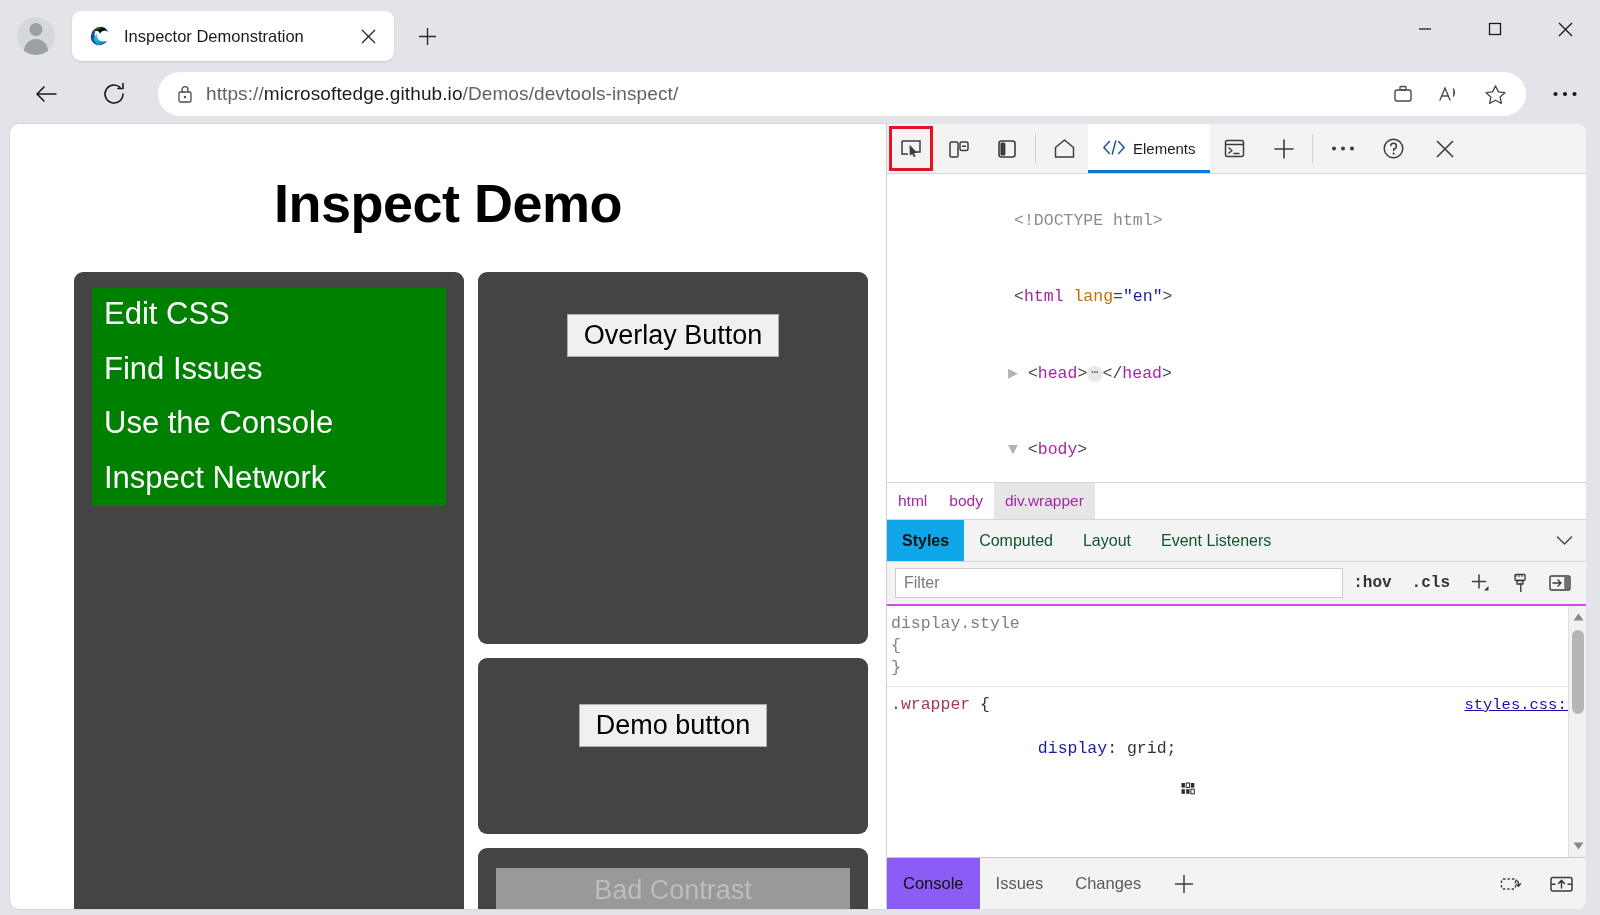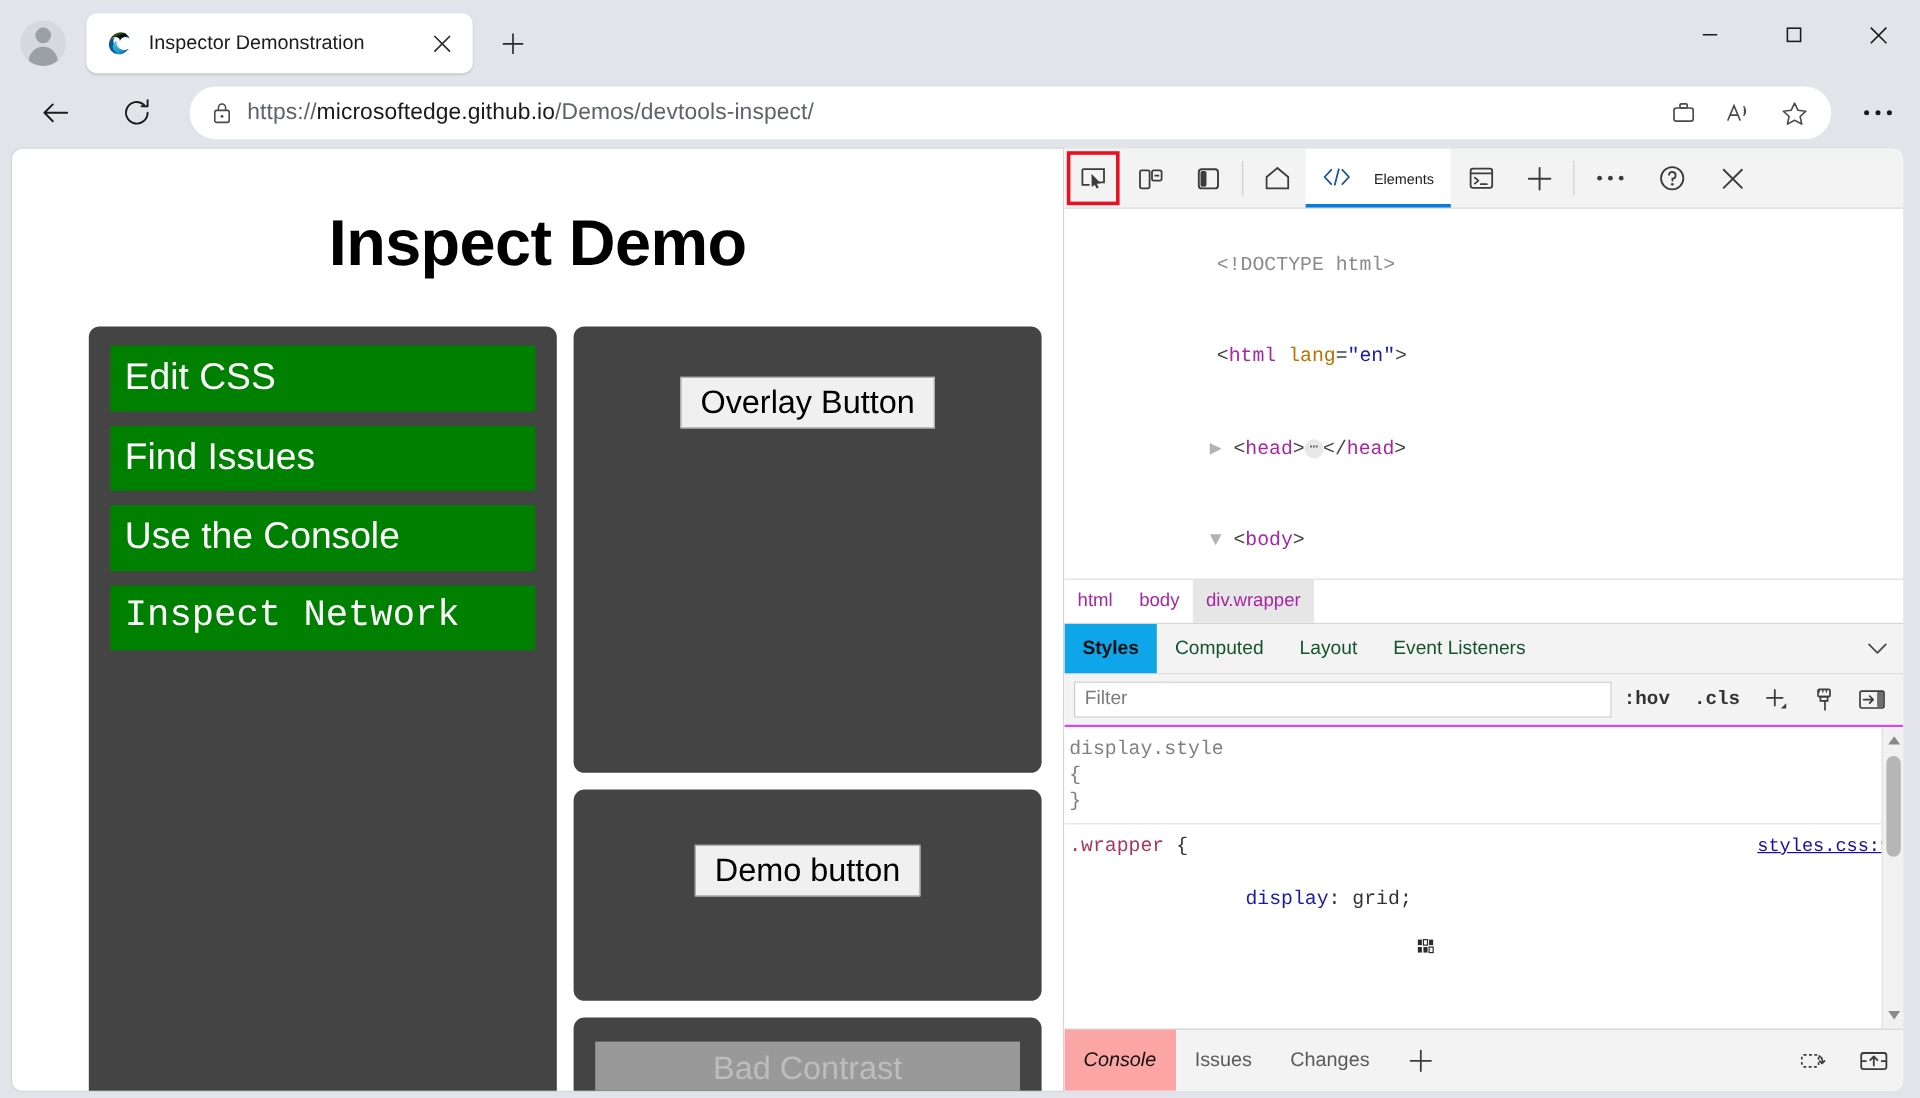--- a/index.html
+++ b/index.html
@@ -194,24 +194,23 @@
     font-size: 27px;
     padding: 7px 10px;
     font-family: "Liberation Sans", sans-serif;
   }
   .green-list { list-style: none; margin: 0; padding: 0; }
   .green-item {
     background: #008000;
     color: #ffffff;
     font-size: 31px;
     padding: 8px 12px 10px 12px;
-    margin-bottom: 12px;
     line-height: 1.18;
   }
-  .green-item:last-child { margin-bottom: 0; font-family: Liberation Mono, monospace; }
+  .green-item:last-child { margin-bottom: 0; }
 
   
   .devtools {
     position: absolute; left: 886px; top: 2px;
     width: 700px; height: 785px;
     background: #ffffff;
     border-left: 1px solid #cdcdcd;
     display: flex; flex-direction: column;
     border-radius: 0 9px 9px 0;
     overflow: hidden;
@@ -231,23 +230,23 @@
   }
   .dt-tool-btn.selected-inspect {
     outline: 3px solid #e81123;
     outline-offset: -5px;
   }
   .dt-sep {
     width: 1px; margin: 10px 4px;
     background: #cfcfcf;
   }
   .dt-tab {
-    display: flex; align-items: center; gap: 19px;
+    display: flex; align-items: center; gap: 7px;
     padding: 0 14px;
-    font-size: 12px; color: #3b3b3b;
+    font-size: 15px; color: #3b3b3b;
     position: relative;
   }
   .dt-tab.active {
     background: #ffffff;
     color: #1a1a1a;
   }
   .dt-tab.active::after {
     content: ""; position: absolute; left: 0; right: 0; bottom: 0;
     height: 3px; background: #0a7cd8;
   }
@@ -397,21 +396,21 @@
     flex: 0 0 52px;
     background: #f3f3f3;
     border-top: 1px solid #c9c9c9;
     display: flex; align-items: stretch;
   }
   .dw-tab {
     display: flex; align-items: center;
     padding: 0 16px;
     font-size: 16.5px; color: #5a5a5a;
   }
-  .dw-tab.active { background: #fca5a5; color: #111; font-style: italic; }
+  .dw-tab.active { background: #8b5cf6; color: #111; }
   .dw-plus { width: 54px; display: flex; align-items: center; justify-content: center; }
   .dw-icon { width: 50px; display: flex; align-items: center; justify-content: center; }
 </style>
 </head>
 <body>
 
 <div class="browser">
 
   <div class="tabstrip">
     <div class="profile-btn">

